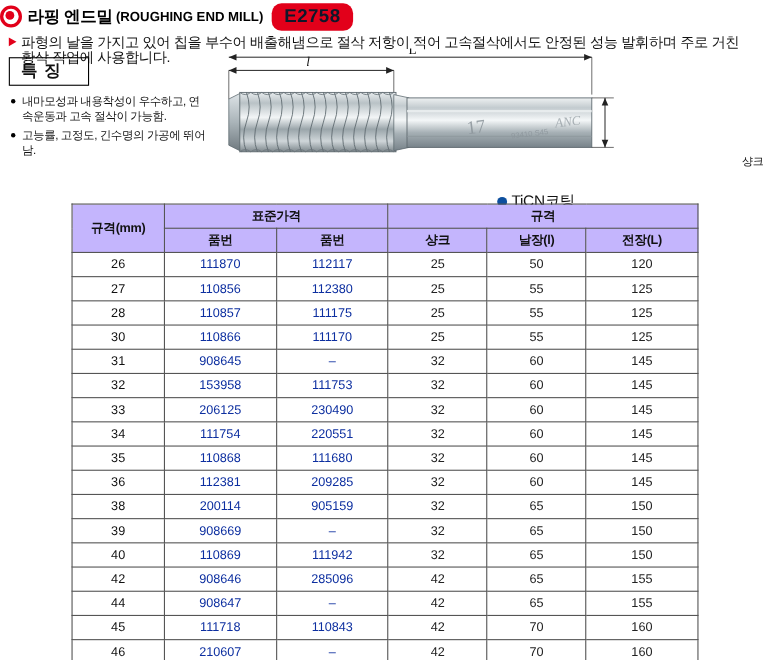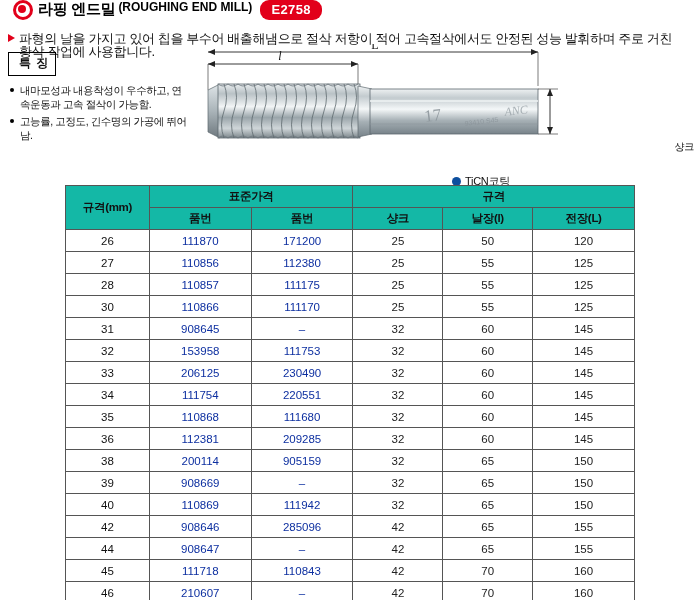--- a/index.html
+++ b/index.html
@@ -16,22 +16,22 @@
     overflow: hidden;
   }
 
   
   .header {
     position: absolute;
     left: 0; top: 0;
     width: 700px;
     height: 30px;
     display: flex;
-    align-items: flex-start;
-    padding-left: 13px;
+    align-items: center;
+    padding-left: 0;
     box-sizing: border-box;
   }
   .logo-mark {
     width: 20px; height: 20px;
     border: 3px solid #e2001a;
     border-radius: 50%;
     box-sizing: border-box;
     position: relative;
     margin-right: 5px;
     flex: none;
@@ -52,22 +52,22 @@
   }
   .title-en {
     font-size: 12px;
     font-weight: bold;
     color: #000;
     margin-left: 3px;
   }
   .code-badge {
     margin-left: 8px;
     background: #e2001a;
-    color: #ffffff;
-    font-size: 13px;
+    color: #0f172a;
+    font-size: 17px;
     font-weight: bold;
     border-radius: 9px;
     padding: 2px 11px 3px 11px;
     letter-spacing: 0.4px;
   }
 
   
   .desc-line {
     position: absolute;
     left: 8px; top: 32px;
@@ -93,23 +93,23 @@
 
   
   .feature-block {
     position: absolute;
     left: 8px; top: 52px;
     width: 180px;
   }
   .feature-title {
     display: inline-block;
     border: 1.5px solid #000;
-    font-size: 12px;
+    font-size: 15px;
     font-weight: bold;
-    padding: 2px 6px 3px 10px;
+    padding: 2px 24px 3px 10px;
     letter-spacing: 1px;
   }
   .feature-list {
     margin: 7px 0 0 2px;
     padding: 0;
     list-style: none;
   }
   .feature-list li {
     position: relative;
     padding-left: 10px;
@@ -133,21 +133,21 @@
     left: 190px; top: 44px;
     width: 510px; height: 140px;
   }
 
   .tin-label {
     position: absolute;
     left: 262px;
     top: 130px;
     display: flex;
     align-items: center;
-    font-size: 11px;
+    font-size: 14px;
     letter-spacing: -0.3px;
   }
   .tin-dot {
     width: 9px; height: 9px;
     border-radius: 50%;
     background: #0d4f9e;
     margin-right: 4px;
     flex: none;
   }
 
@@ -171,21 +171,21 @@
     table-layout: fixed;
   }
   table.spec th, table.spec td {
     border: 1px solid #555;
     text-align: center;
     font-size: 11.5px;
     height: 21px;
     padding: 0;
   }
   thead th {
-    background: #14b8a6;
+    background: #c4b5fd;
     font-weight: bold;
     font-size: 11.5px;
     letter-spacing: -0.3px;
     color: #111;
   }
   .col-size { width: 70px; }
   .col-pn   { width: 85px; }
   .col-shank{ width: 75px; }
   .col-flute{ width: 75px; }
   .col-total{ width: 85px; }
@@ -338,21 +338,21 @@
         <th>품번</th>
         <th>샹크</th>
         <th>날장(l)</th>
         <th>전장(L)</th>
       </tr>
     </thead>
     <tbody>
       <tr>
           <td class="size">26</td>
           <td class="pn">111870</td>
-          <td class="pn">171200</td>
+          <td class="pn">112117</td>
           <td class="dim">25</td>
           <td class="dim">50</td>
           <td class="dim">120</td>
         </tr>
       <tr>
           <td class="size">27</td>
           <td class="pn">110856</td>
           <td class="pn">112380</td>
           <td class="dim">25</td>
           <td class="dim">55</td>

